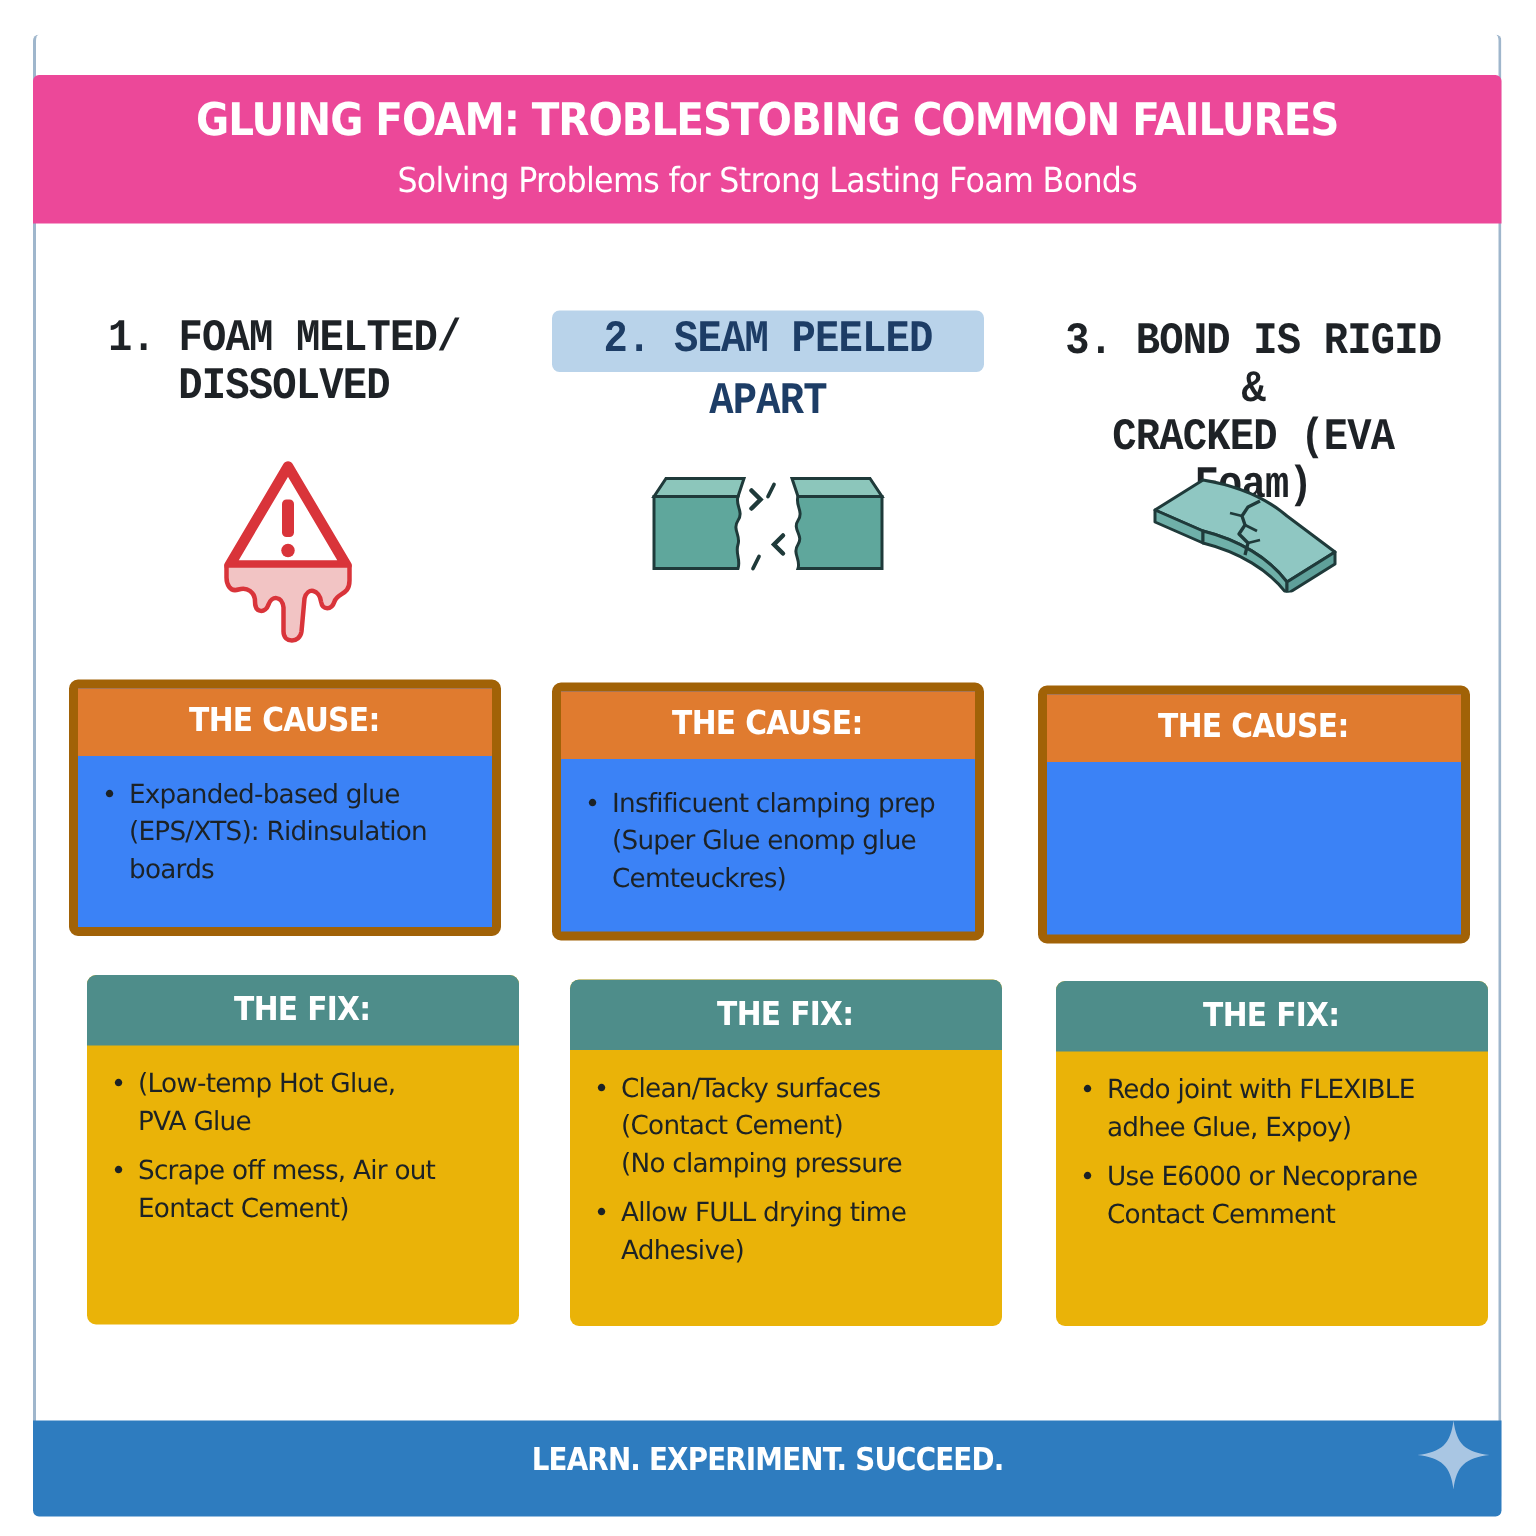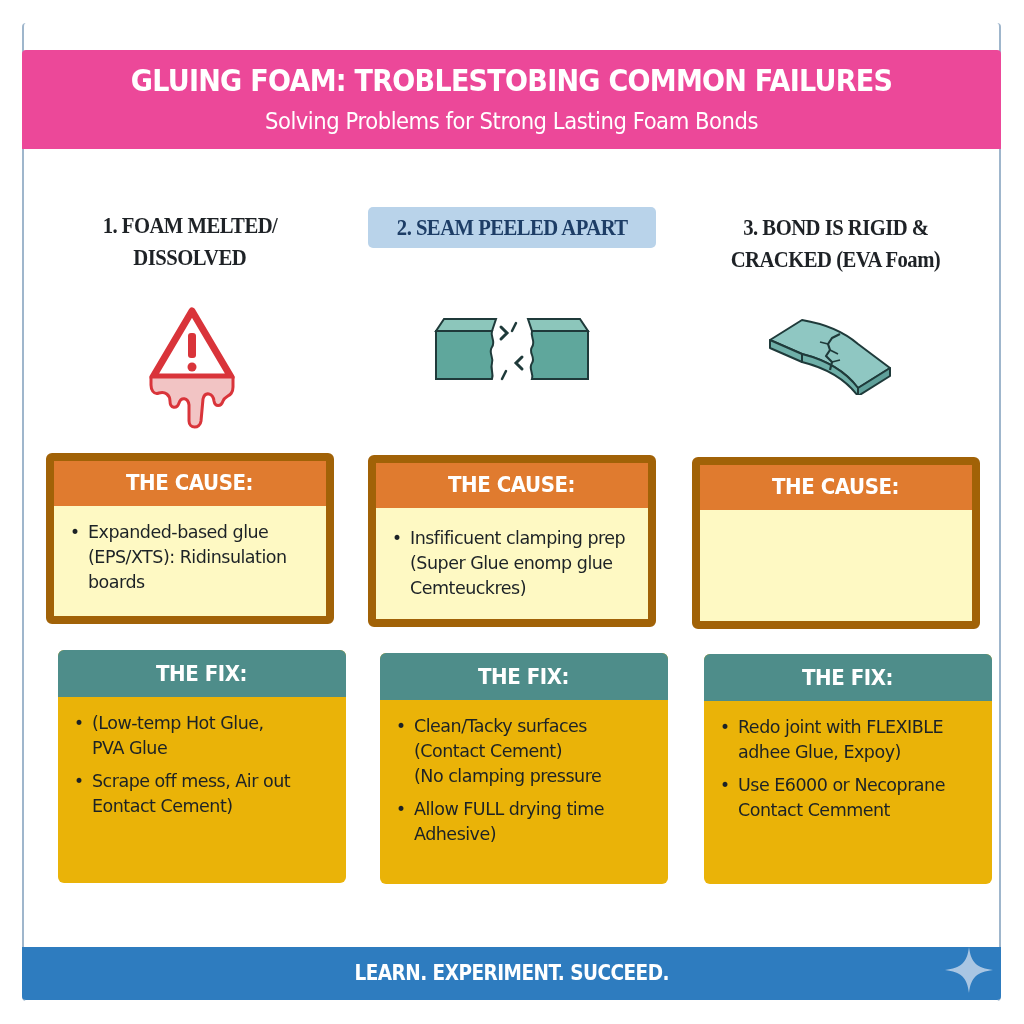--- a/index.html
+++ b/index.html
@@ -29,23 +29,23 @@
     }
     .header .subtitle {
       position: absolute; left: 0; right: 0; top: 58px;
       font-family: "DejaVu Sans", sans-serif;
       font-size: 23px; letter-spacing: -0.5px;
       transform: scaleX(0.92);
     }
 
     .col-title {
       position: absolute; text-align: center;
-      font-family: Liberation Serif, serif;
+      font-family: Liberation Mono, monospace;
       font-weight: bold; color: #1e2226;
-      font-size: 23px; line-height: 32px; letter-spacing: -0.6px;
+      font-size: 30px; line-height: 32px; letter-spacing: -0.6px;
     }
     .col-title span { display: inline-block; transform: scaleX(0.9); }
     .col-title.pill {
       background: #b9d3ea; color: #1d3d66; border-radius: 5px;
       line-height: 41px; height: 41px;
     }
 
     .icon { position: absolute; }
 
     .card {
@@ -62,27 +62,27 @@
       position: relative; padding-left: 18px;
       font-family: "DejaVu Sans", sans-serif;
       font-size: 17.5px; line-height: 25px; color: #1c2226;
       letter-spacing: -0.5px; margin-bottom: 8px;
       white-space: pre-line;
     }
     .card li::before {
       content: "\2022"; position: absolute; left: 0; top: 0; font-size: 17px;
     }
 
-    .cause { border: 8px solid #a16207; background: #fef9c3; }
+    .cause { border: 6px solid #a16207; background: #3b82f6; }
     .cause .card-head { background: #e07b2f; margin: -2px -2px 0 -2px; }
     .fix { background: #eab308; margin-left: 12px; }
     .fix .card-head { background: #4e8d8a; }
 
     .footer {
-      position: absolute; left: 22px; top: 947px; width: 979px; height: 53px;
+      position: absolute; left: 22px; top: 947px; width: 979px; height: 64px;
       background: #2e7cbf; border-radius: 0 0 4px 4px;
       text-align: center; color: #ffffff;
       font-family: "DejaVu Sans", sans-serif;
       font-weight: bold; font-size: 21px; line-height: 53px; letter-spacing: -0.6px;
     }
     .footer .tagline { display: inline-block; transform: scaleX(0.88); }
     .sparkle { position: absolute; left: 943px; top: 945px; }
   </style>
 </head>
 <body>

